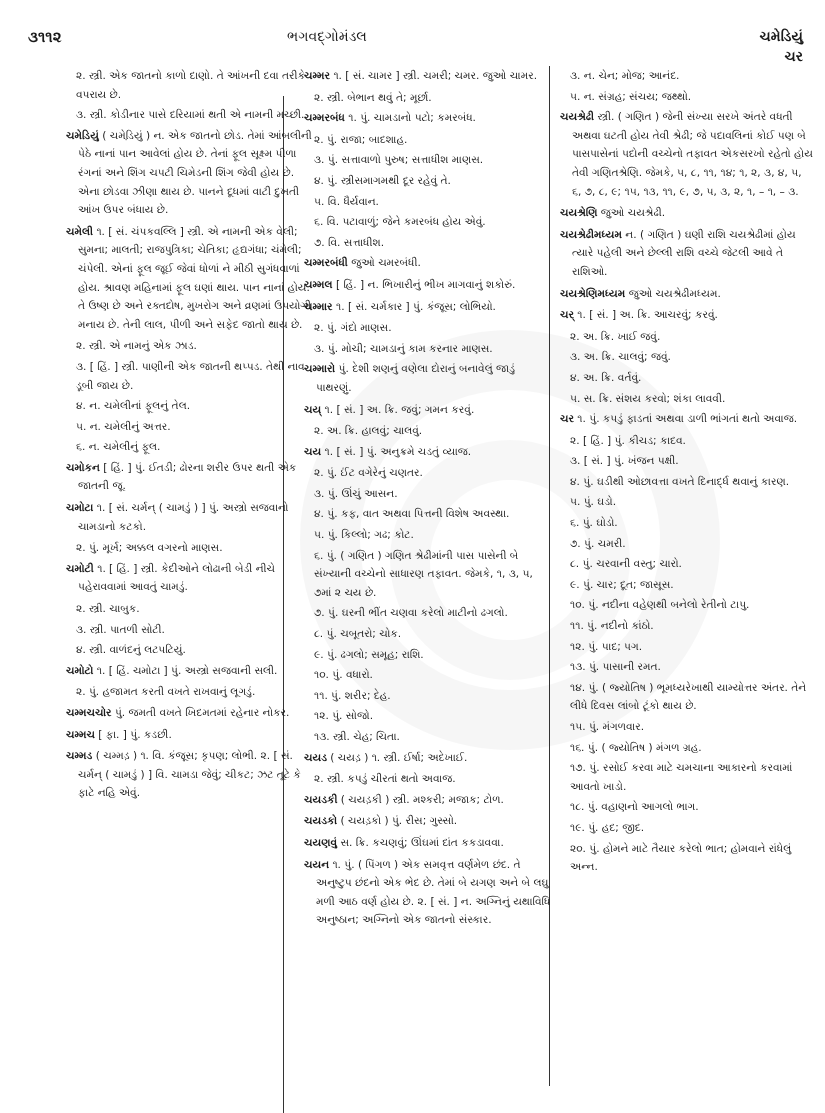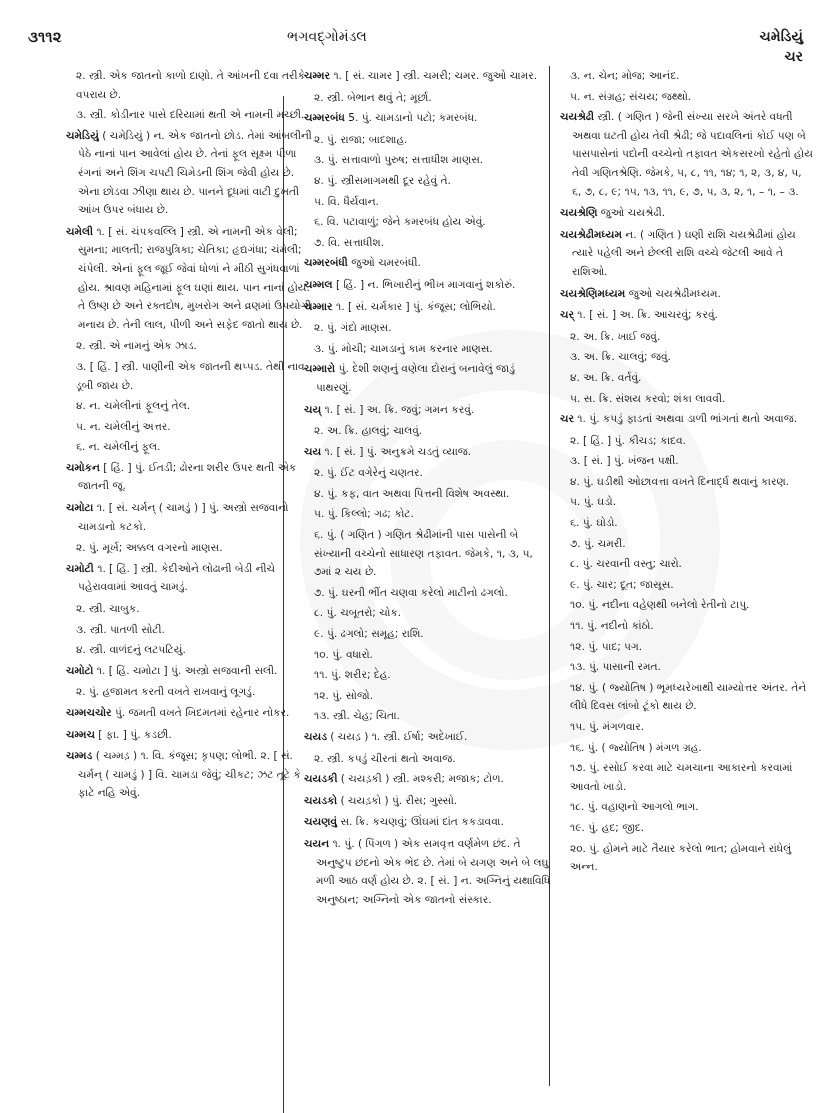--- a/index.html
+++ b/index.html
@@ -63,37 +63,38 @@
       <div class="sense"><span>૪. સ્ત્રી. વાળંદનું લટપટિયું.</span></div>
       <div class="entry"><span class="head">ચમોટો</span> <span>૧. [ હિં. ચમોટા ] પું. અસ્ત્રો સજવાની સલી.</span></div>
       <div class="sense"><span>૨. પું. હજામત કરતી વખતે રાખવાનું લૂગડું.</span></div>
       <div class="entry"><span class="head">ચમ્મચચોર</span> <span>પું. જમતી વખતે ખિદમતમાં રહેનાર નોકર.</span></div>
       <div class="entry"><span class="head">ચમ્મચ</span> <span>[ ફા. ] પું. કડછી.</span></div>
       <div class="entry"><span class="head">ચમ્મડ</span> <span>( ચમ્મડ઼ ) ૧. વિ. કંજૂસ; કૃપણ; લોભી. ૨. [ સં. ચર્મન્ ( ચામડું ) ] વિ. ચામડા જેવું; ચીકટ; ઝટ તૂટે કે ફાટે નહિ એવું.</span></div>
     </div>
   <div class="col c2">
       <div class="entry"><span class="head">ચમ્મર</span> <span>૧. [ સં. ચામર ] સ્ત્રી. ચમરી; ચમર. જુઓ ચામર.</span></div>
       <div class="sense"><span>૨. સ્ત્રી. બેભાન થવું તે; મૂર્છા.</span></div>
-      <div class="entry"><span class="head">ચમ્મરબંધ</span> <span>5. પું. ચામડાનો પટો; કમરબંધ.</span></div>
+      <div class="entry"><span class="head">ચમ્મરબંધ</span> <span>૧. પું. ચામડાનો પટો; કમરબંધ.</span></div>
       <div class="sense"><span>૨. પું. રાજા; બાદશાહ.</span></div>
       <div class="sense"><span>૩. પું. સત્તાવાળો પુરુષ; સત્તાધીશ માણસ.</span></div>
       <div class="sense"><span>૪. પું. સ્ત્રીસમાગમથી દૂર રહેવું તે.</span></div>
       <div class="sense"><span>૫. વિ. ધૈર્યવાન.</span></div>
       <div class="sense"><span>૬. વિ. પટાવાળું; જેને કમરબંધ હોય એવું.</span></div>
       <div class="sense"><span>૭. વિ. સત્તાધીશ.</span></div>
       <div class="entry"><span class="head">ચમ્મરબંધી</span> <span>જુઓ ચમરબંધી.</span></div>
       <div class="entry"><span class="head">ચમ્મલ</span> <span>[ હિં. ] ન. ભિખારીનું ભીખ માગવાનું શકોરું.</span></div>
       <div class="entry"><span class="head">ચમ્માર</span> <span>૧. [ સં. ચર્મકાર ] પું. કંજૂસ; લોભિયો.</span></div>
       <div class="sense"><span>૨. પું. ગંદો માણસ.</span></div>
       <div class="sense"><span>૩. પું. મોચી; ચામડાનું કામ કરનાર માણસ.</span></div>
       <div class="entry"><span class="head">ચમ્મારો</span> <span>પું. દેશી શણનું વણેલા દોરાનું બનાવેલું જાડું પાથરણું.</span></div>
       <div class="entry"><span class="head">ચય્</span> <span>૧. [ સં. ] અ. ક્રિ. જવું; ગમન કરવું.</span></div>
       <div class="sense"><span>૨. અ. ક્રિ. હાલવું; ચાલવું.</span></div>
       <div class="entry"><span class="head">ચય</span> <span>૧. [ સં. ] પું. અનુક્રમે ચડતું વ્યાજ.</span></div>
       <div class="sense"><span>૨. પું. ઈંટ વગેરેનું ચણતર.</span></div>
+      <div class="sense"><span>૩. પું. ઊંચું આસન.</span></div>
       <div class="sense"><span>૪. પું. કફ, વાત અથવા પિત્તની વિશેષ અવસ્થા.</span></div>
       <div class="sense"><span>૫. પું. કિલ્લો; ગઢ; કોટ.</span></div>
       <div class="sense"><span>૬. પું. ( ગણિત ) ગણિત શ્રેઢીમાંની પાસ પાસેની બે સંખ્યાની વચ્ચેનો સાધારણ તફાવત. જેમકે, ૧, ૩, ૫, ૭માં ૨ ચય છે.</span></div>
       <div class="sense"><span>૭. પું. ઘરની ભીંત ચણવા કરેલો માટીનો ઢગલો.</span></div>
       <div class="sense"><span>૮. પું. ચબૂતરો; ચોક.</span></div>
       <div class="sense"><span>૯. પું. ઢગલો; સમૂહ; રાશિ.</span></div>
       <div class="sense"><span>૧૦. પું. વધારો.</span></div>
       <div class="sense"><span>૧૧. પું. શરીર; દેહ.</span></div>
       <div class="sense"><span>૧૨. પું. સોજો.</span></div>
       <div class="sense"><span>૧૩. સ્ત્રી. ચેહ; ચિતા.</span></div>

